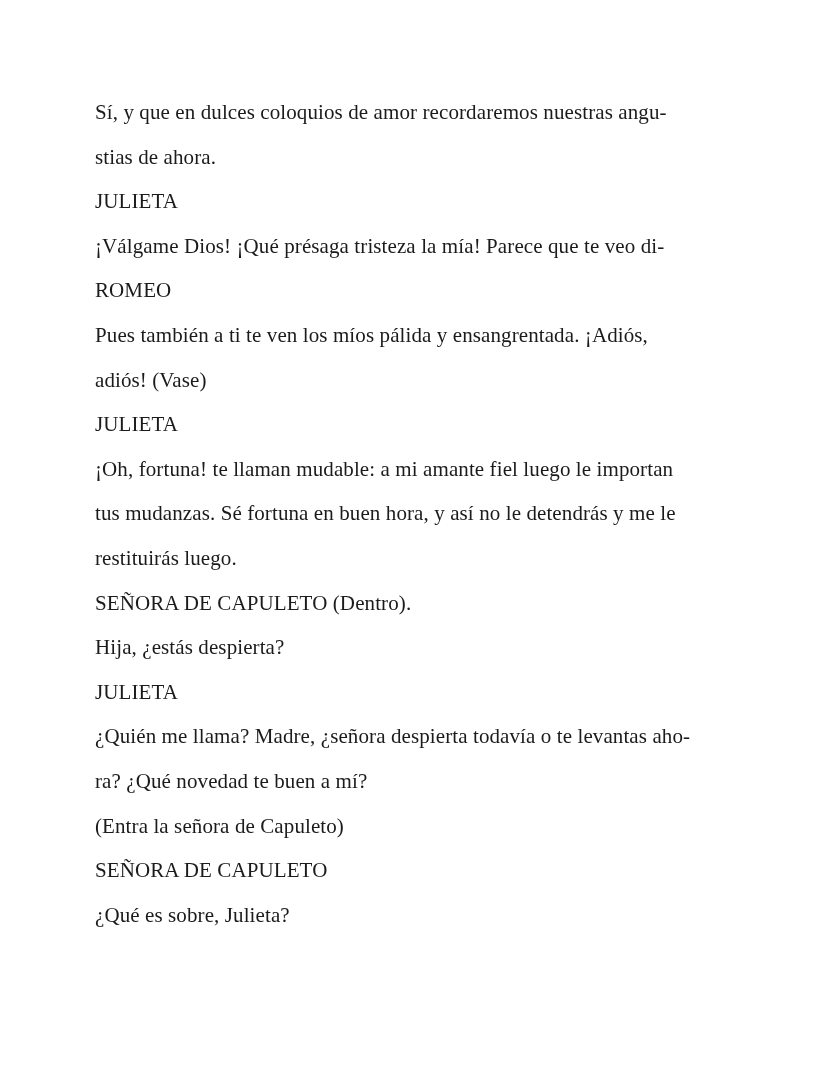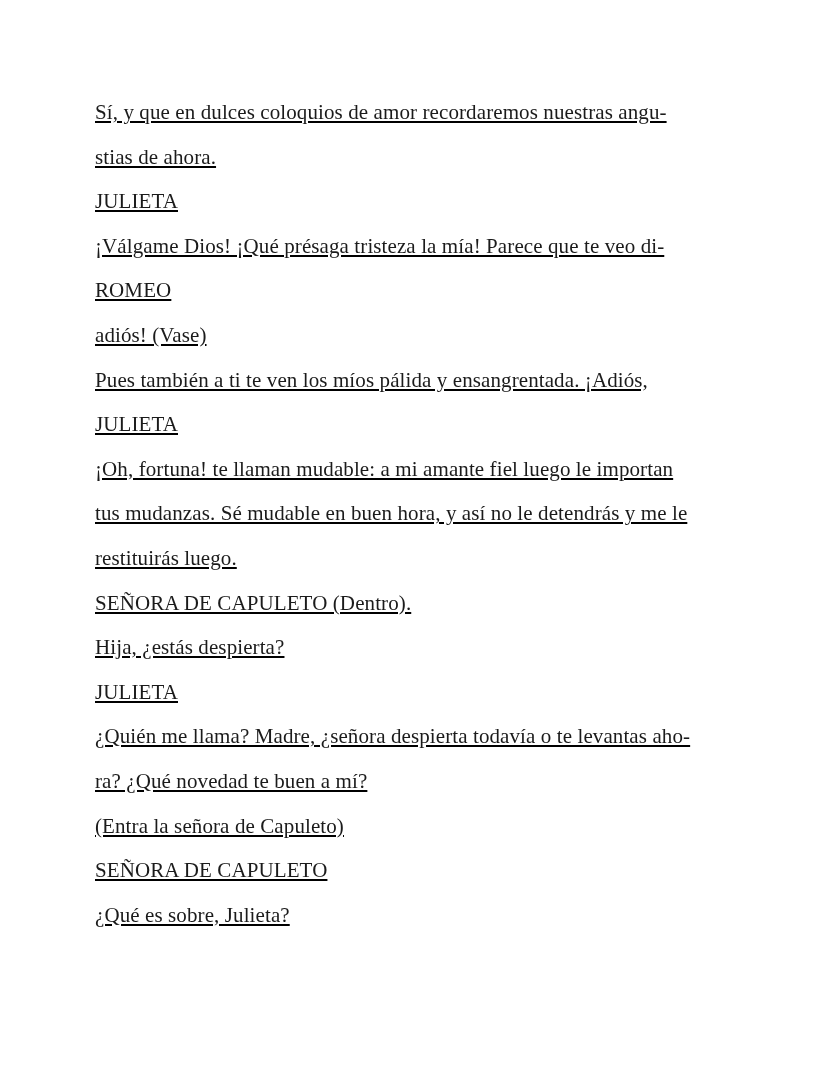--- a/index.html
+++ b/index.html
@@ -11,21 +11,20 @@
     height: 1071px;
     background: #ffffff;
     overflow: hidden;
   }
   .page {
     box-sizing: border-box;
     width: 828px;
     height: 1071px;
     padding: 90px 90px 0 95px;
     background: #ffffff;
-    text-decoration: underline;
   }
   .text-block {
     font-family: "Liberation Serif", "DejaVu Serif", serif;
     font-size: 21px;
     line-height: 44.6px;
     color: #1b1b1b;
     letter-spacing: 0.1px;
   }
   .line {
     white-space: nowrap;
@@ -35,25 +34,25 @@
 </head>
 <body>
 
 <div class="page">
   <div class="text-block">
     <div class="line">Sí, y que en dulces coloquios de amor recordaremos nuestras angu-</div>
     <div class="line">stias de ahora.</div>
     <div class="line">JULIETA</div>
     <div class="line">¡Válgame Dios! ¡Qué présaga tristeza la mía! Parece que te veo di-</div>
     <div class="line">ROMEO</div>
+    <div class="line">Pues también a ti te ven los míos pálida y ensangrentada. ¡Adiós,</div>
     <div class="line">adiós! (Vase)</div>
-    <div class="line">Pues también a ti te ven los míos pálida y ensangrentada. ¡Adiós,</div>
     <div class="line">JULIETA</div>
     <div class="line">¡Oh, fortuna! te llaman mudable: a mi amante fiel luego le importan</div>
-    <div class="line">tus mudanzas. Sé mudable en buen hora, y así no le detendrás y me le</div>
+    <div class="line">tus mudanzas. Sé fortuna en buen hora, y así no le detendrás y me le</div>
     <div class="line">restituirás luego.</div>
     <div class="line">SEÑORA DE CAPULETO (Dentro).</div>
     <div class="line">Hija, ¿estás despierta?</div>
     <div class="line">JULIETA</div>
     <div class="line">¿Quién me llama? Madre, ¿señora despierta todavía o te levantas aho-</div>
     <div class="line">ra? ¿Qué novedad te buen a mí?</div>
     <div class="line">(Entra la señora de Capuleto)</div>
     <div class="line">SEÑORA DE CAPULETO</div>
     <div class="line">¿Qué es sobre, Julieta?</div>
   </div>

